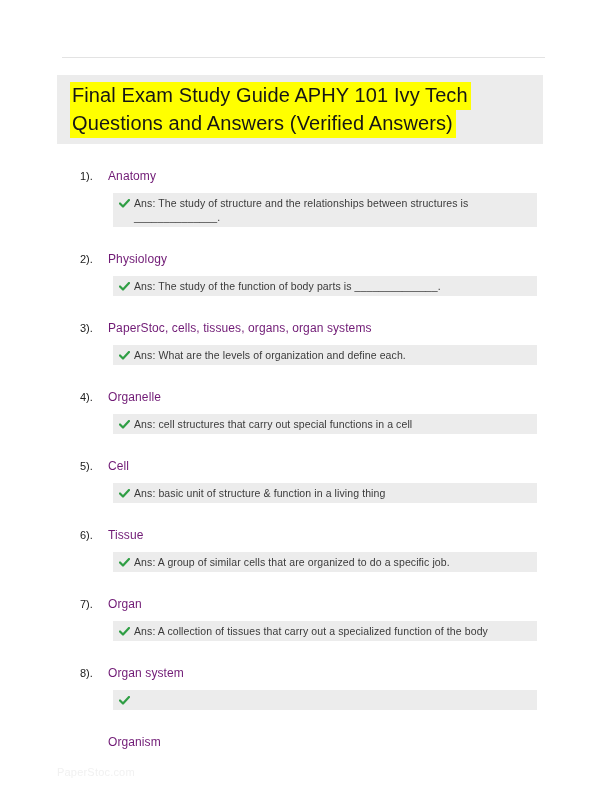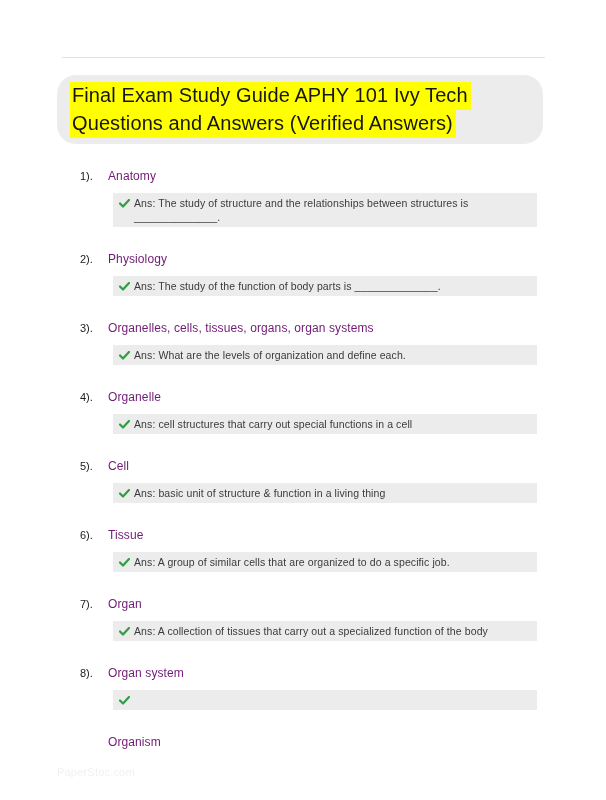--- a/index.html
+++ b/index.html
@@ -12,21 +12,20 @@
   }
   .top-rule{
     position:absolute;top:57px;left:62px;width:483px;height:1px;
     background:#e3e3e3;
   }
   .title-box{
     position:absolute;top:75px;left:57px;width:486px;height:69px;
     background:var(--box-gray,#ececec);
     box-sizing:border-box;
     padding:7px 10px 0 13px;
-    border-radius:19px;
   }
   .doc-title{
     margin:0;font-size:20px;font-weight:400;line-height:27px;color:#161616;
     letter-spacing:0.1px;
   }
   .doc-title .hl{
     background:var(--highlight,#ffff00);
     padding:0 3px 1px 2px;
     display:inline-block;
   }
@@ -108,21 +107,21 @@
           <polyline points="1,4.5 4,7.5 10,1" fill="none" stroke="var(--check-green,#2f9e44)" stroke-width="2.2" stroke-linecap="round" stroke-linejoin="round"></polyline>
         </svg>
       </span>
       <span class="answer-text">Ans: The study of the function of body parts is ______________.</span>
     </div>
   </li>
 
   <li class="item">
     <div class="item-head">
       <span class="item-number">3).</span>
-      <span class="item-term">Organelles, cells, tissues, organs, organ systems</span>
+      <span class="item-term">PaperStoc, cells, tissues, organs, organ systems</span>
     </div>
     <div class="item-answer">
       <span class="check">
         <svg width="11" height="9" viewBox="0 0 11 9">
           <polyline points="1,4.5 4,7.5 10,1" fill="none" stroke="var(--check-green,#2f9e44)" stroke-width="2.2" stroke-linecap="round" stroke-linejoin="round"></polyline>
         </svg>
       </span>
       <span class="answer-text">Ans: What are the levels of organization and define each.</span>
     </div>
   </li>

